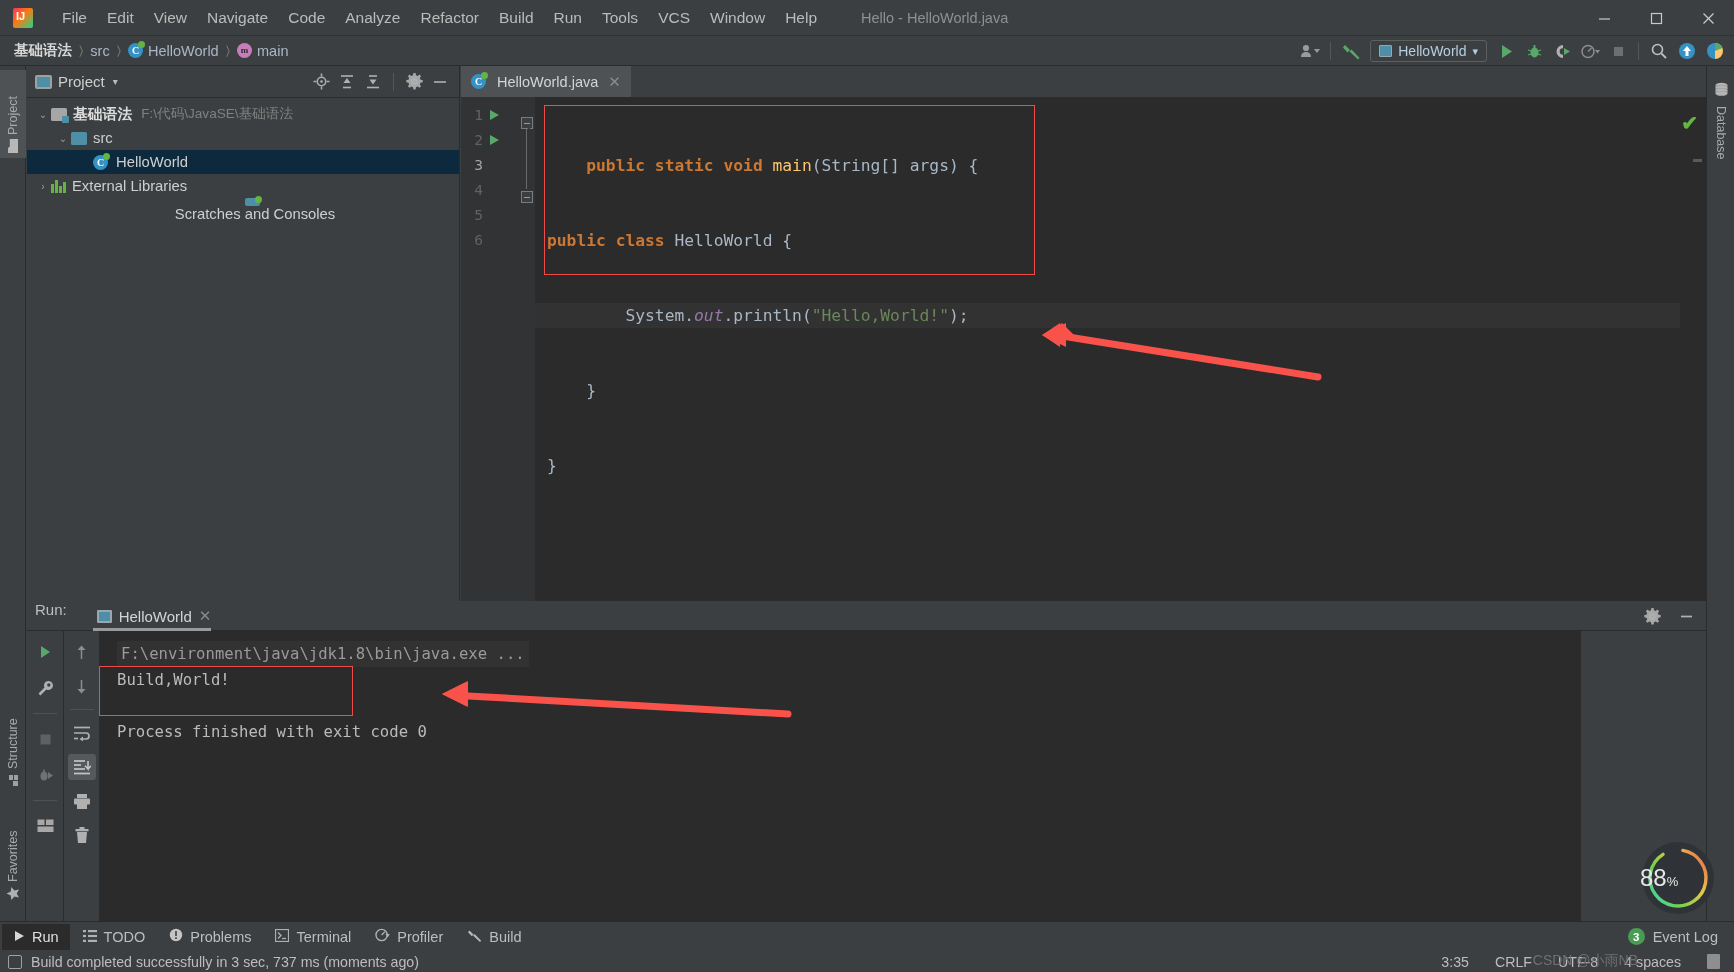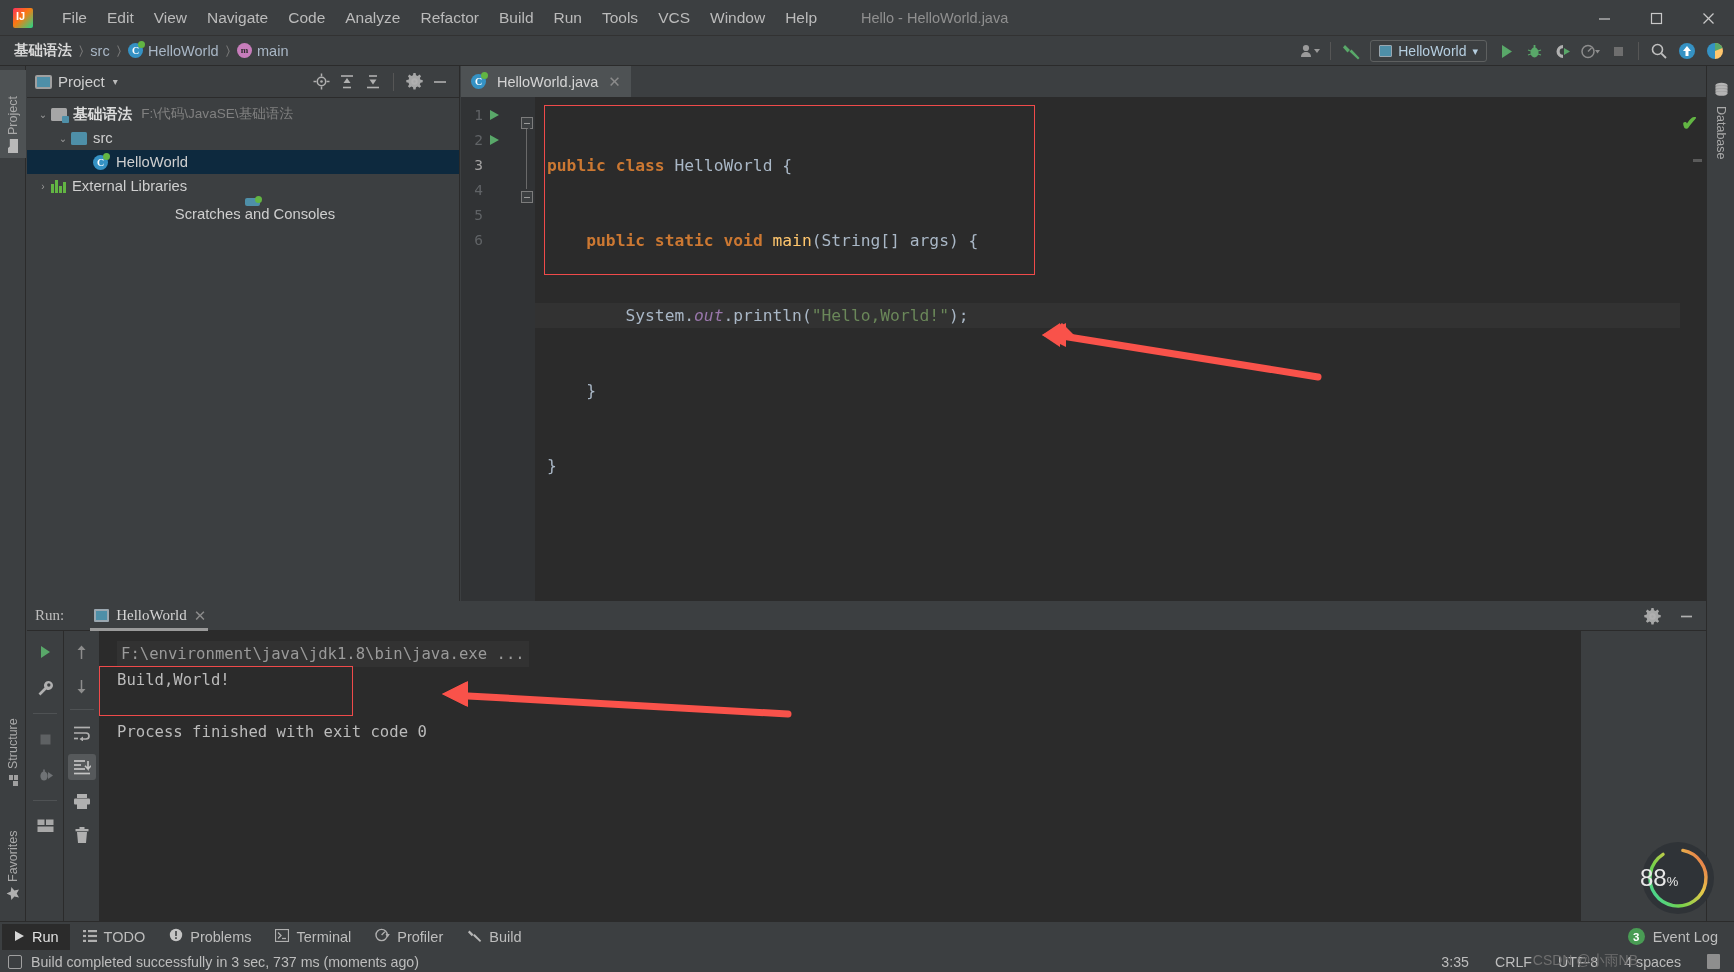--- a/index.html
+++ b/index.html
@@ -177,22 +177,22 @@
     position:absolute; right:0; top:66px; width:28px; height:855px;
     background:#3c3f41; border-left:1px solid #2b2b2b;
   }
   .vtabR { position:absolute; left:0; width:28px; writing-mode:vertical-rl;
     color:#a9a9a9; font-size:12.5px; padding:6px 0; display:flex; align-items:center; gap:5px; }
 
   
   .runpanel {
     position:absolute; left:27px; top:601px; width:1679px; height:320px; background:#3c3f41;
   }
-  .run-head { height:30px; display:flex; align-items:center; position:relative;
-    border-bottom:1px solid #2b2b2b;font-family:Liberation Serif, serif; }
+  .run-head { height:30px; display:flex; position:relative;
+    border-bottom:1px solid #2b2b2b; }
   .run-label { color:#bdbdbd; font-size:15px; margin-left:8px; }
   .run-tab { margin-left:26px; height:30px; display:flex; align-items:center; gap:7px;
      color:#d4d4d4; font-size:15px; position:relative; padding:0 4px; }
   .run-tab .under { position:absolute; left:0; bottom:0; width:118px; height:3px; background:#9a9a9a; }
   .run-tab .x { color:#8b8b8b; font-size:15px; }
   .rt-ic { width:15px;height:13px;border:2px solid #9aa7b0;background:#4e8fa8;border-radius:1px;}
   .run-head-r { position:absolute; right:8px; top:0; height:30px; display:flex; align-items:center; gap:10px;}
   .rhr { width:24px;height:24px;display:flex;align-items:center;justify-content:center;color:#b0b0b0;}
 
   .run-body { position:absolute; left:0; top:30px; width:1554px; height:290px; display:flex; }
@@ -536,22 +536,22 @@
           </div>
       </div>
 
       <div class="foldcol">
         <div class="foldline"></div>
         <div class="foldmark open"></div>
         <div class="foldmark close"></div>
       </div>
 
       <div class="codetext">
+        <div class="cl"><span class="punc">    </span><span class="kwb">public </span><span class="kwb">static </span><span class="kwb">void </span><span class="mth">main</span><span class="punc">(String[] args) {</span></div>
         <div class="cl"><span class="kwb">public </span><span class="kwb">class </span><span class="cls">HelloWorld</span><span class="punc"> {</span></div>
-        <div class="cl"><span class="punc">    </span><span class="kwb">public </span><span class="kwb">static </span><span class="kwb">void </span><span class="mth">main</span><span class="punc">(String[] args) {</span></div>
         <div class="cl hl"><span class="punc">        System.</span><span class="fld">out</span><span class="punc">.println(</span><span class="str">"Hello,World!"</span><span class="punc">);</span></div>
         <div class="cl"><span class="punc">    }</span></div>
         <div class="cl"><span class="punc">}</span></div>
         <div class="cl"><span class="punc"></span></div>
 
         <div class="code-hi"></div>
       </div>
 
       <div class="ed-right">
         <div class="ok-check">✔</div>

